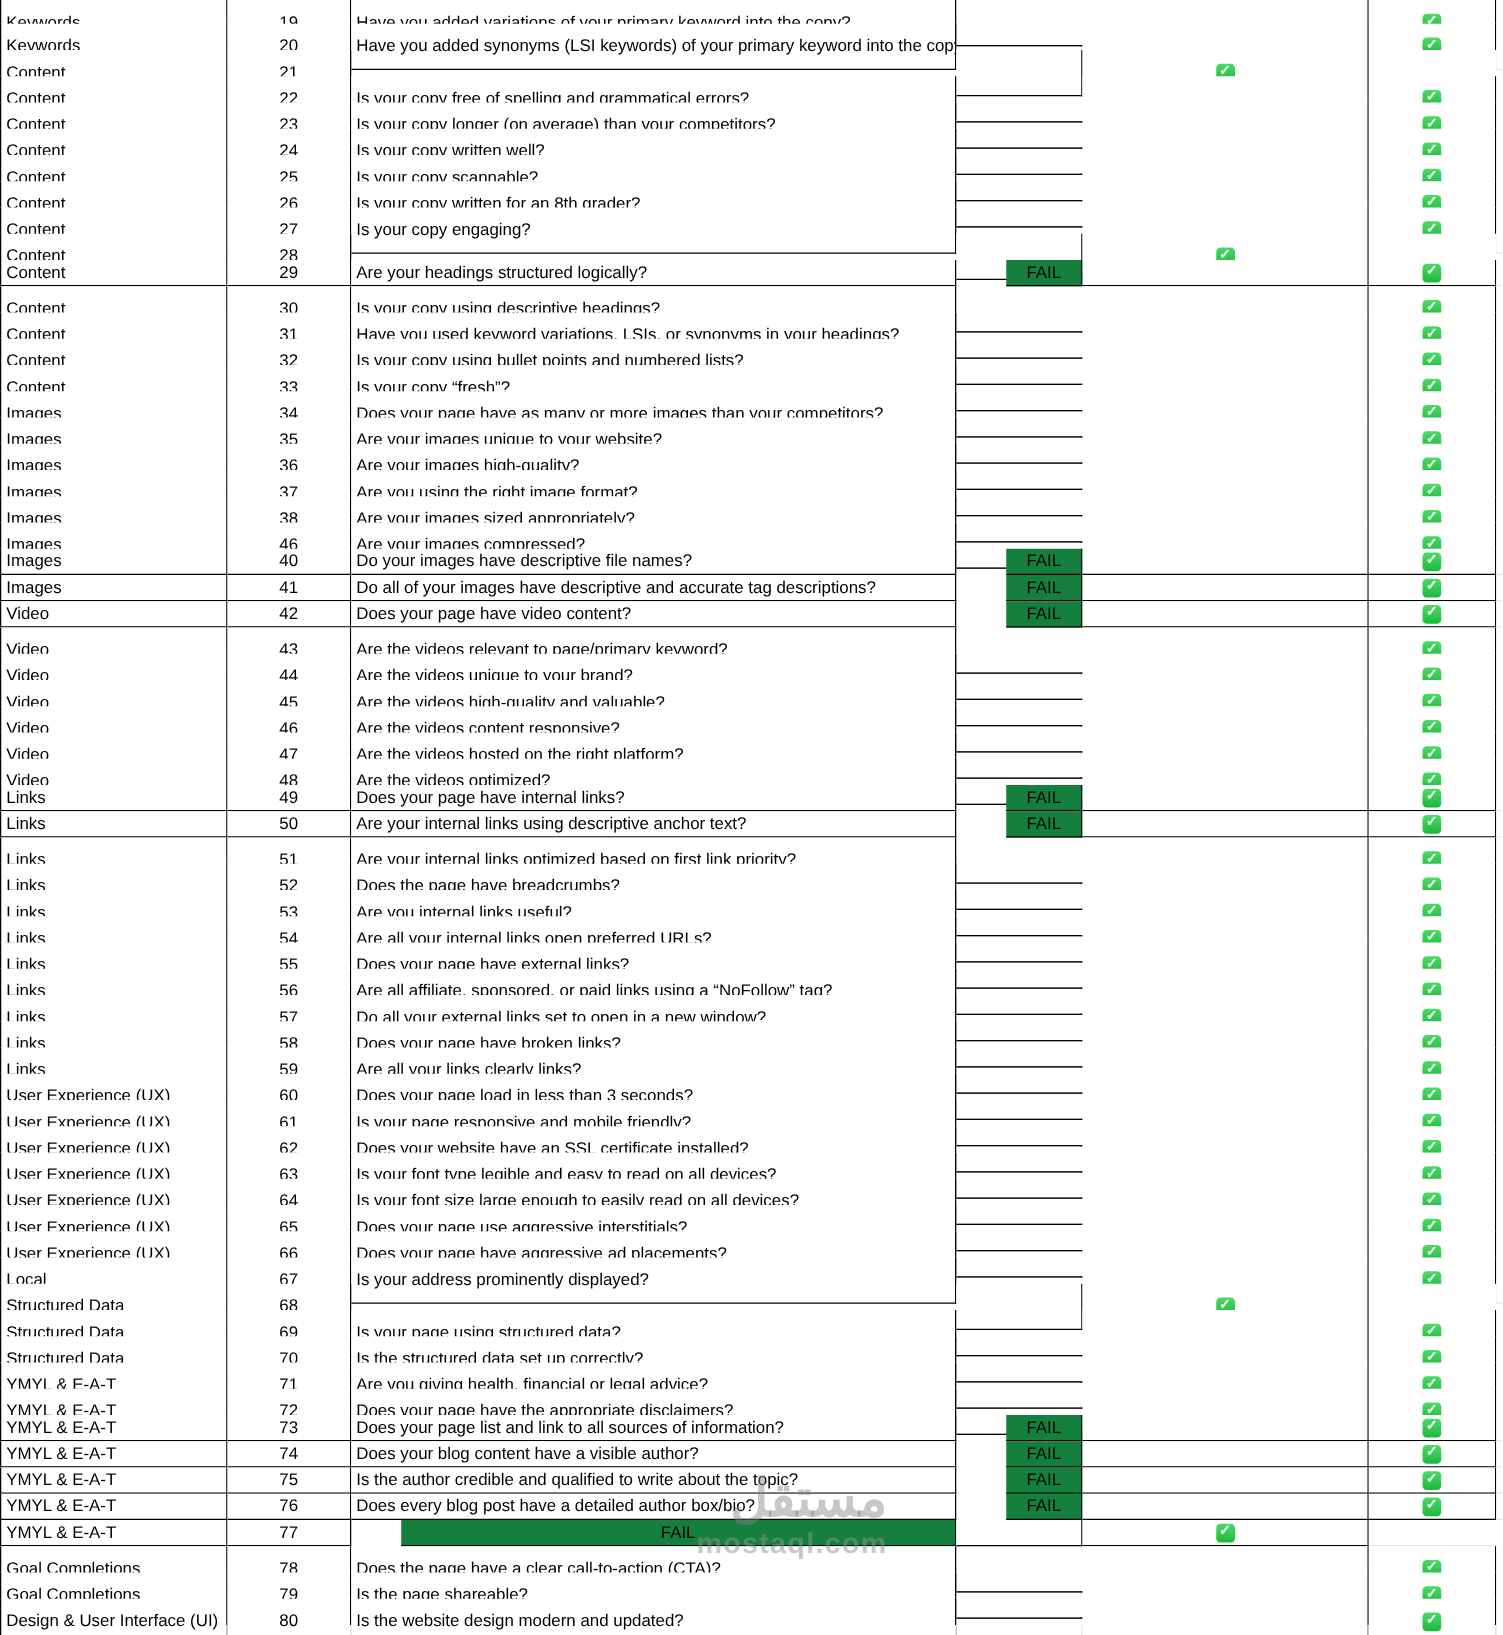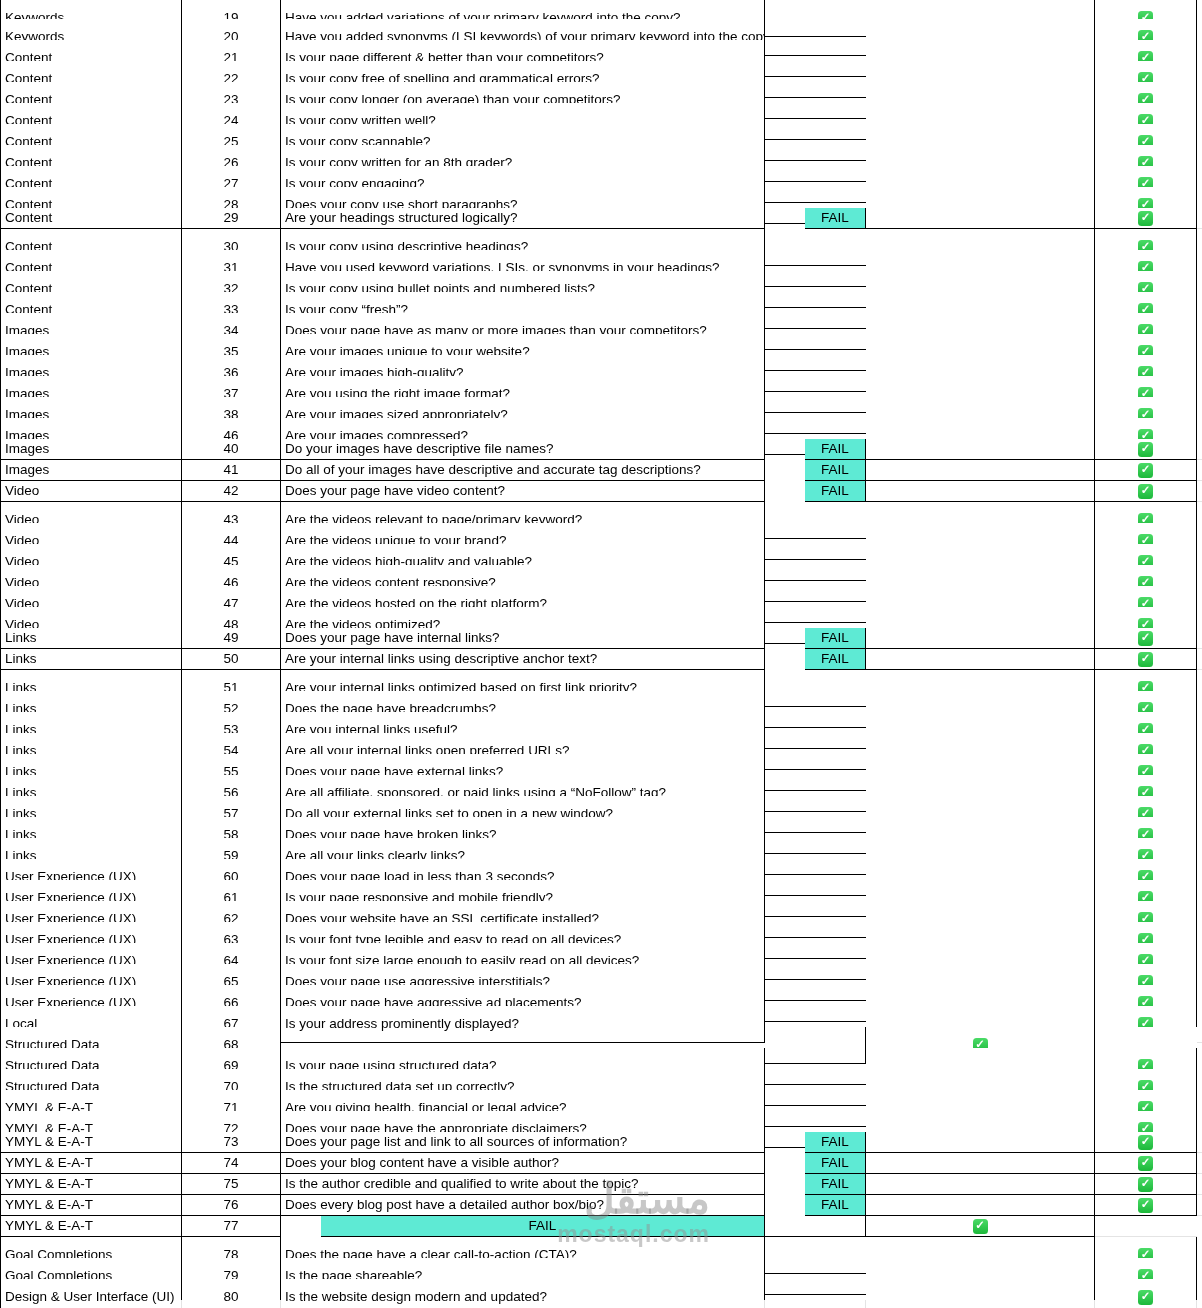--- a/index.html
+++ b/index.html
@@ -18,21 +18,21 @@
     display:flex; align-items:center;
     font-size:13.5px; line-height:1;
     overflow:hidden; white-space:nowrap;
     background:#fff;
   }
   .cell.cat { border-left:1px solid #000; padding-left:4px; }
   .cell.num { justify-content:center; }
   .cell.q   { padding-left:4px; }
   .cell.status { justify-content:center; }
   .cell.status.PASS { background:#6aa84f;margin-top:36px; }
-  .cell.status.FAIL { background:#5eead4;margin-left:40px; }
+  .cell.status.FAIL { background:#15803d;margin-left:40px; }
   .cell.notes {}
   .cell.done { justify-content:center; }
   .cell.edge { border-right:none; border-bottom:1px solid #e4e4e4; background:#fff; }
   .checkbadge {
     width:15px; height:15px; border-radius:3.5px;
     background:linear-gradient(180deg,#4bdb67 0%,#1cb83a 100%);
     color:#fff; font-weight:bold; font-size:11.5px;
     display:flex; align-items:center; justify-content:center;
   }
   .ghost { display:grid; grid-template-columns:182px 99px 484px 101px 229px 102px 5px; height:8px; }
@@ -73,21 +73,20 @@
       <div class="cell status PASS">PASS</div>
       <div class="cell notes"></div>
       <div class="cell done">
         <span class="checkbadge">✓</span>
       </div>
       <div class="cell edge"></div>
     </div>
     <div class="row">
       <div class="cell cat">Content</div>
       <div class="cell num">21</div>
-      <div class="cell q">Is your page different &amp; better than your competitors?</div>
       <div class="cell status PASS">PASS</div>
       <div class="cell notes"></div>
       <div class="cell done">
         <span class="checkbadge">✓</span>
       </div>
       <div class="cell edge"></div>
     </div>
     <div class="row">
       <div class="cell cat">Content</div>
       <div class="cell num">22</div>
@@ -150,21 +149,20 @@
       <div class="cell status PASS">PASS</div>
       <div class="cell notes"></div>
       <div class="cell done">
         <span class="checkbadge">✓</span>
       </div>
       <div class="cell edge"></div>
     </div>
     <div class="row">
       <div class="cell cat">Content</div>
       <div class="cell num">28</div>
-      <div class="cell q">Does your copy use short paragraphs?</div>
       <div class="cell status PASS">PASS</div>
       <div class="cell notes"></div>
       <div class="cell done">
         <span class="checkbadge">✓</span>
       </div>
       <div class="cell edge"></div>
     </div>
     <div class="row">
       <div class="cell cat">Content</div>
       <div class="cell num">29</div>

